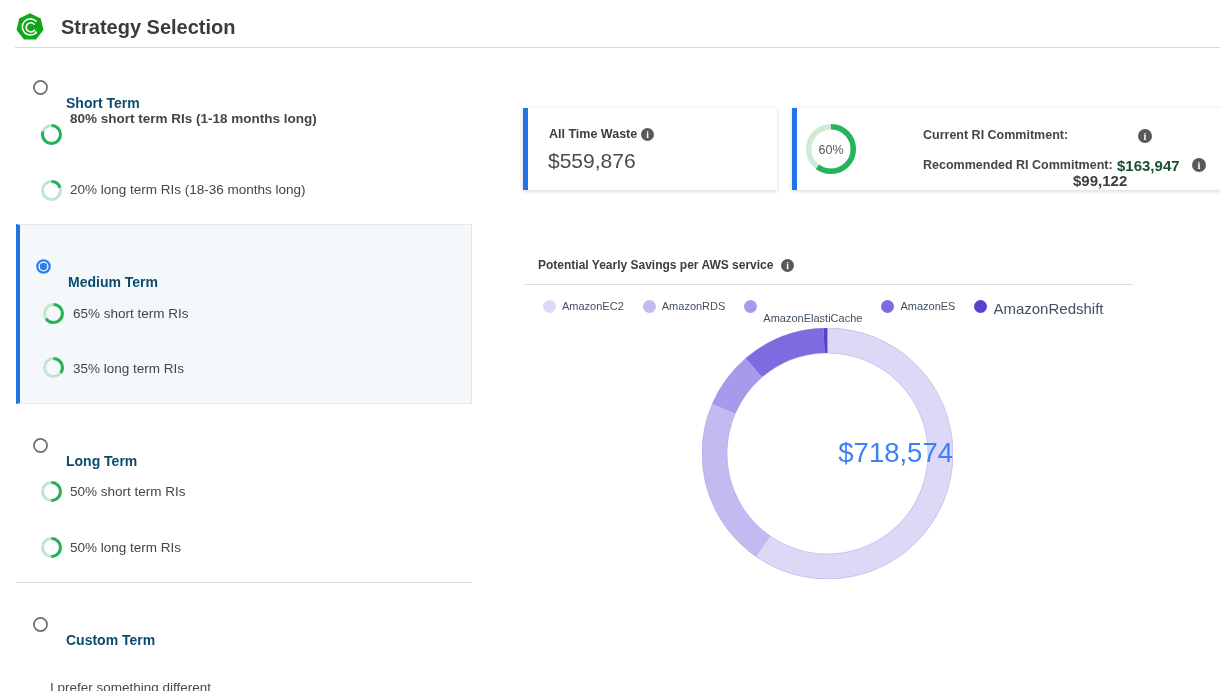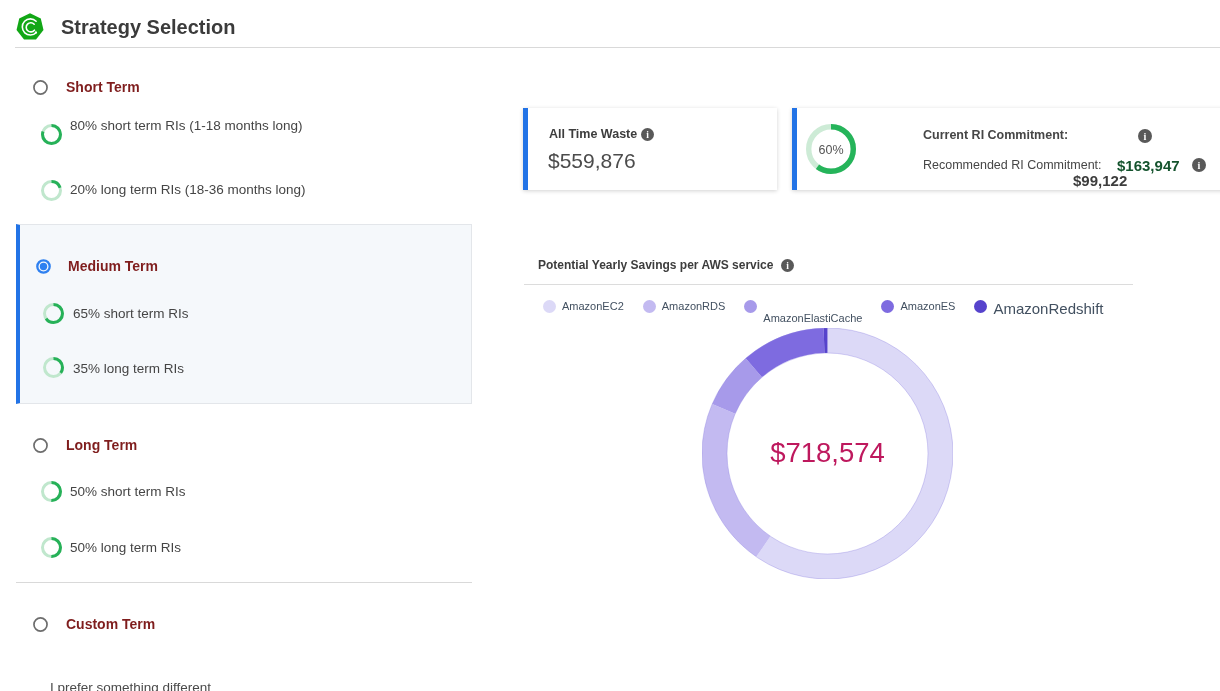--- a/index.html
+++ b/index.html
@@ -1,20 +1,20 @@
 <!DOCTYPE html>
 <html><head>
 <meta charset="utf-8">
 <style>
   * { margin:0; padding:0; box-sizing:border-box; }
   html,body { width:1220px; height:691px; background:#fff; overflow:hidden;
     font-family:"Liberation Sans", sans-serif; }
   .abs { position:absolute; white-space:nowrap; }
   #page { position:relative; width:1220px; height:550px; background:#fff; }
-  .row-label { color:#7f1d1d; font-size:14px; font-weight:700; line-height:17px; }
+  .row-label { color:#0c4a6e; font-size:14px; font-weight:700; line-height:17px;margin-top:16px; }
   .item-label { color:#454545; font-size:13.5px; line-height:16px; }
 </style>
 </head>
 <body>
 <div id="page">
 
   <svg class="abs" style="left:16px; top:13px;" width="28" height="28" viewBox="0 0 28 28">
     <path d="M14 0.2 L24.8 5.4 L27.5 17.1 L20.0 26.4 L8.0 26.4 L0.55 17.1 L3.2 5.4 Z" fill="#12a716"></path>
     <path d="M 20.1 8.2 A 8.1 8.1 0 1 0 20.3 19.5" fill="none" stroke="#fff" stroke-width="1.6" stroke-linecap="round"></path>
     <path d="M 18.2 11.2 A 4.6 4.6 0 1 0 18.4 17.2" fill="none" stroke="#fff" stroke-width="1.6" stroke-linecap="round"></path>
@@ -25,21 +25,21 @@
 
   <svg class="abs" style="left:33px; top:80px;" width="15" height="15" viewBox="0 0 15 15">
     <circle cx="7.5" cy="7.5" r="6.55" fill="none" stroke="#6d6d6d" stroke-width="1.7"></circle>
   </svg>
   <div class="abs row-label" style="left:66px; top:79px;">Short Term</div>
 
   <div class="abs" id="ring80" style="left:41px; top:124px;"><svg width="21" height="21" viewBox="0 0 21 21">
         <circle cx="10.5" cy="10.5" r="9" fill="none" stroke="#c0e7cd" stroke-width="3"></circle>
         <circle cx="10.5" cy="10.5" r="9" fill="none" stroke="#26b158" stroke-width="3" stroke-dasharray="45.23893421169302 56.548667764616276" transform="rotate(-90 10.5 10.5)"></circle>
       </svg></div>
-  <div class="abs item-label" style="left:70px; top:118px;">80% short term RIs (1-18 months long)</div>
+  <div class="abs item-label" style="left:70px; top:111px;font-weight:bold;">80% short term RIs (1-18 months long)</div>
 
   <div class="abs" id="ring20" style="left:41px; top:180px;"><svg width="21" height="21" viewBox="0 0 21 21">
         <circle cx="10.5" cy="10.5" r="9" fill="none" stroke="#c0e7cd" stroke-width="3"></circle>
         <circle cx="10.5" cy="10.5" r="9" fill="none" stroke="#26b158" stroke-width="3" stroke-dasharray="11.309733552923255 56.548667764616276" transform="rotate(-90 10.5 10.5)"></circle>
       </svg></div>
   <div class="abs item-label" style="left:70px; top:182px;">20% long term RIs (18-36 months long)</div>
 
   <div class="abs" style="left:16px; top:224px; width:456px; height:180px; background:#f5f8fb;
        border:1px solid #e3e6ea; border-left:4px solid #2273e6;"></div>
   <svg class="abs" style="left:36px; top:259px;" width="15" height="15" viewBox="0 0 15 15">
@@ -100,21 +100,21 @@
         <circle cx="25" cy="25" r="22.3" fill="none" stroke="#cdebd6" stroke-width="5.4"></circle>
         <circle cx="25" cy="25" r="22.3" fill="none" stroke="#25b45a" stroke-width="5.4" stroke-dasharray="84.06901941006286 140.11503235010477" transform="rotate(-90 25 25)"></circle>
         <text x="25" y="29.5" font-size="12.5" fill="#555" text-anchor="middle">60%</text>
       </svg></div>
   <div class="abs" style="left:923px; top:128px; font-size:12.5px; line-height:15px; font-weight:700; color:#464646;">Current RI Commitment:</div>
   <div class="abs" style="left:1073px; top:127px; font-size:15px; line-height:18px; font-weight:700; color:#3d3d3d;margin-top:45px;">$99,122</div>
   <svg class="abs" style="left:1138px; top:129px;" width="14" height="14" viewBox="0 0 13 13">
     <circle cx="6.5" cy="6.5" r="6.5" fill="#595959"></circle>
     <text x="6.5" y="10" font-family="Liberation Serif, serif" font-size="9.5" font-weight="700" fill="#fff" text-anchor="middle">i</text>
   </svg>
-  <div class="abs" style="left:923px; top:158px; font-size:12.5px; line-height:15px; font-weight:400; color:#464646;">Recommended RI Commitment:</div>
+  <div class="abs" style="left:923px; top:158px; font-size:12.5px; line-height:15px; font-weight:700; color:#464646;">Recommended RI Commitment:</div>
   <div class="abs" style="left:1117px; top:157px; font-size:15px; line-height:18px; font-weight:700; color:#14532d;">$163,947</div>
   <svg class="abs" style="left:1192px; top:158px;" width="14" height="14" viewBox="0 0 13 13">
     <circle cx="6.5" cy="6.5" r="6.5" fill="#595959"></circle>
     <text x="6.5" y="10" font-family="Liberation Serif, serif" font-size="9.5" font-weight="700" fill="#fff" text-anchor="middle">i</text>
   </svg>
 
   <div class="abs" style="left:538px; top:258px; font-size:12px; line-height:15px; font-weight:700; color:#3d3d3d;">Potential Yearly Savings per AWS service</div>
   <svg class="abs" style="left:781px; top:259px;" width="13" height="13" viewBox="0 0 13 13">
     <circle cx="6.5" cy="6.5" r="6.5" fill="#595959"></circle>
     <text x="6.5" y="10" font-family="Liberation Serif, serif" font-size="9.5" font-weight="700" fill="#fff" text-anchor="middle">i</text>
@@ -138,15 +138,15 @@
 
   <div class="abs" id="donut" style="left:702px; top:328px;"><svg width="251" height="251" viewBox="0 0 251 251">
         <circle cx="125.5" cy="125.5" r="113" fill="none" stroke="#dcd9f7" stroke-width="25" stroke-dasharray="422.8049640980751 709.9999397112932" stroke-dashoffset="0" transform="rotate(-90 125.5 125.5)"></circle>
         <circle cx="125.5" cy="125.5" r="113" fill="none" stroke="#c3baf1" stroke-width="25" stroke-dasharray="154.9929868389753 709.9999397112932" stroke-dashoffset="-422.8049640980751" transform="rotate(-90 125.5 125.5)"></circle>
         <circle cx="125.5" cy="125.5" r="113" fill="none" stroke="#a79aea" stroke-width="25" stroke-dasharray="51.26199564715537 709.9999397112932" stroke-dashoffset="-577.7979509370505" transform="rotate(-90 125.5 125.5)"></circle>
         <circle cx="125.5" cy="125.5" r="113" fill="none" stroke="#7e6be0" stroke-width="25" stroke-dasharray="76.67999348881966 709.9999397112932" stroke-dashoffset="-629.0599465842059" transform="rotate(-90 125.5 125.5)"></circle>
         <circle cx="125.5" cy="125.5" r="113" fill="none" stroke="#5643cc" stroke-width="25" stroke-dasharray="4.259999638267759 709.9999397112932" stroke-dashoffset="-705.7399400730255" transform="rotate(-90 125.5 125.5)"></circle>
         <circle cx="125.5" cy="125.5" r="125.5" fill="none" stroke="rgba(140,130,225,0.45)" stroke-width="0.8"></circle>
         <circle cx="125.5" cy="125.5" r="100.5" fill="none" stroke="rgba(140,130,225,0.45)" stroke-width="0.8"></circle>
       </svg></div>
-  <div class="abs" style="left:702px; top:437px; width:251px; text-align:center; font-size:27.5px; line-height:32px; color:#be185d;">$718,574</div>
+  <div class="abs" style="left:702px; top:437px; width:251px; text-align:right; font-size:27.5px; line-height:32px; color:#3b82f6;">$718,574</div>
 
 </div>
 
 </body></html>

